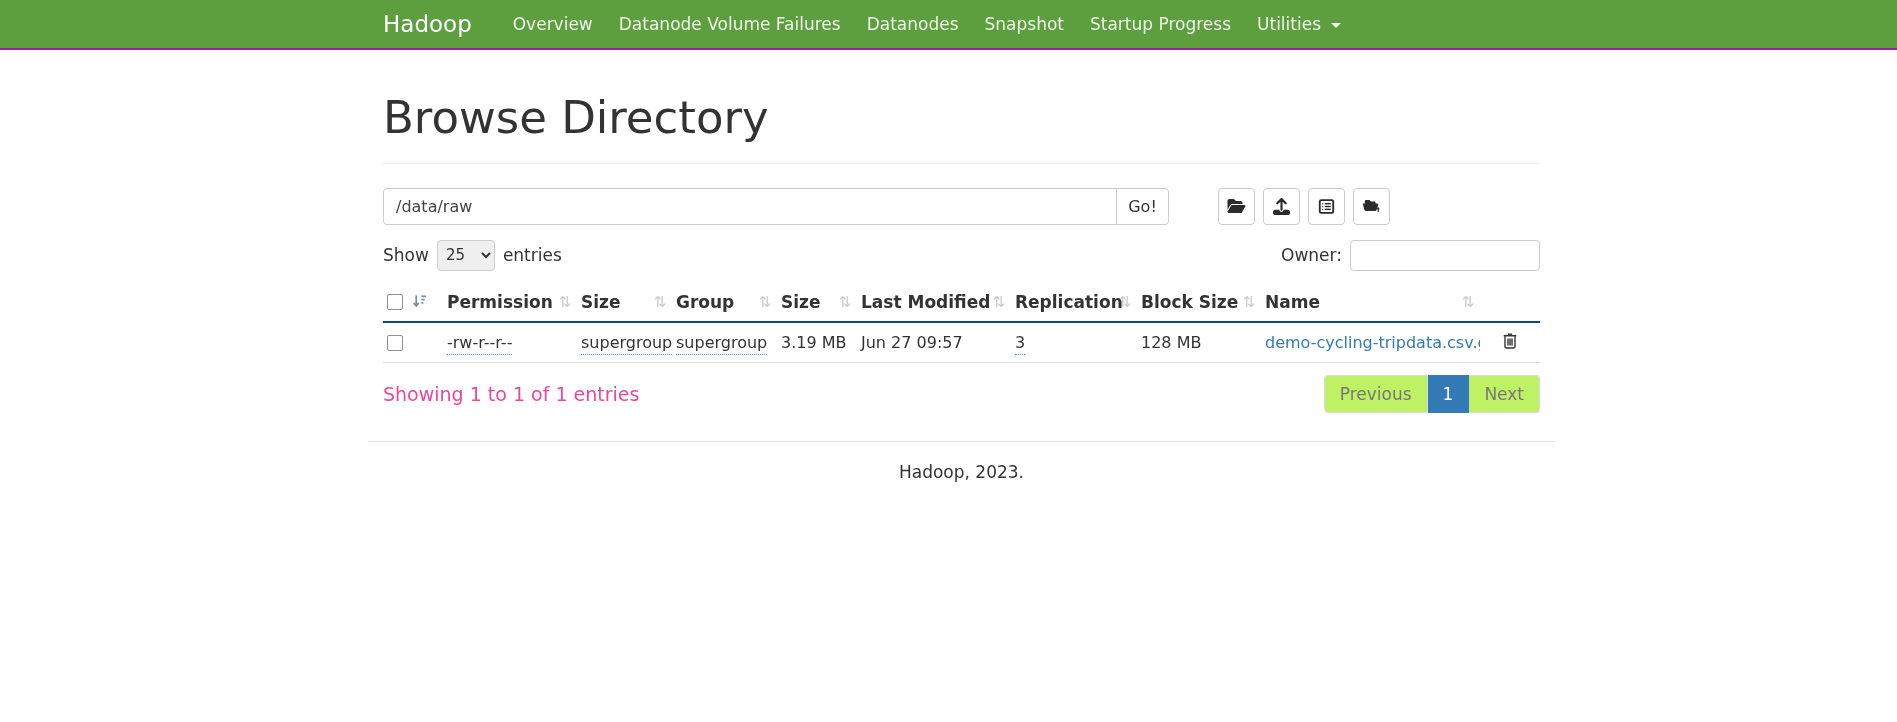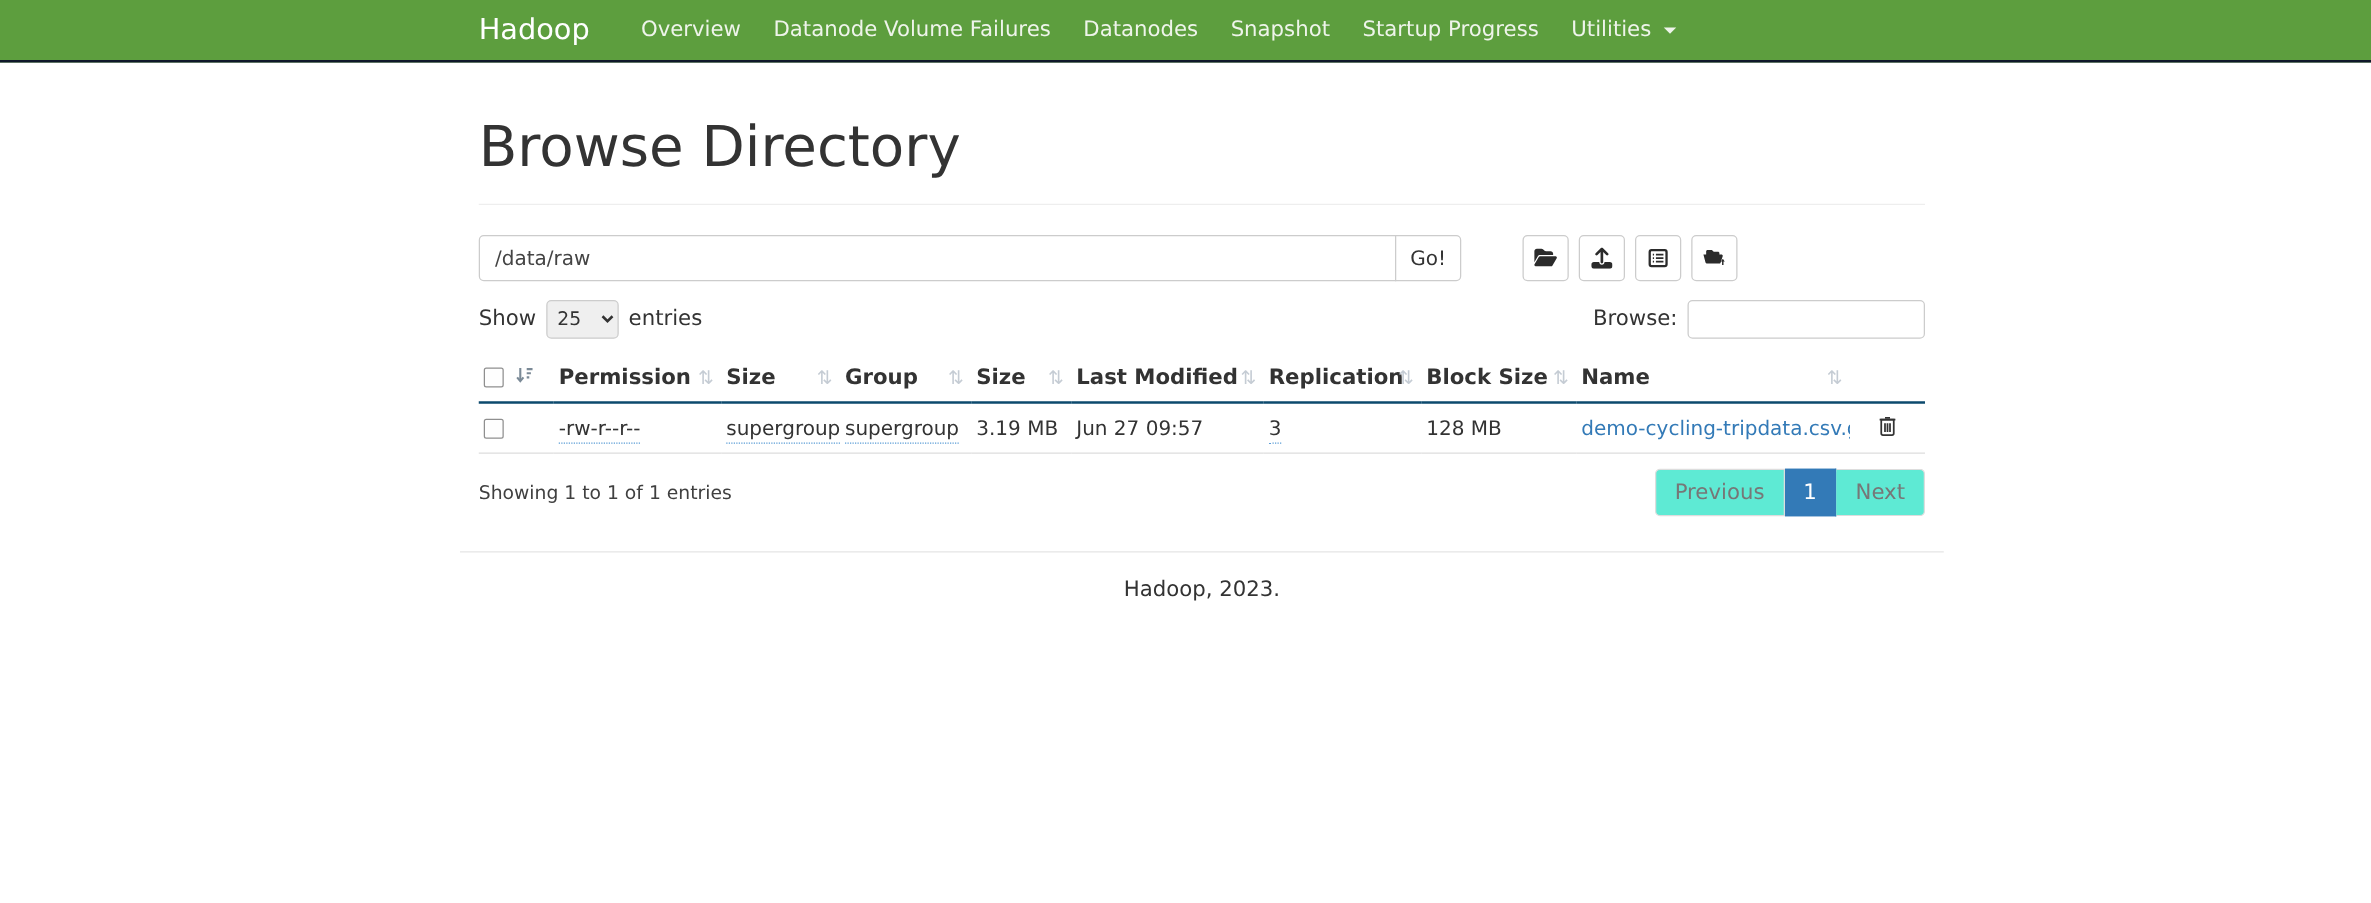--- a/index.html
+++ b/index.html
@@ -8,21 +8,21 @@
     width:1897px; height:722px;
     background:#fff; color:#333;
     font-family:"DejaVu Sans","Liberation Sans",sans-serif;
     font-size:16px;
     overflow:hidden;
   }
 
   
   .navbar {
     height:50px; background:#5d9e3e;
-    border-bottom:2px solid #0f172a;
+    border-bottom:2px solid #a21caf;
     display:flex; align-items:center;
   }
   .navbar-inner { width:1527px; margin-left:370px; padding:0 13px; display:flex; align-items:center; }
   .brand { color:#fff; font-size:23px; margin-right:28px; text-decoration:none; cursor:pointer; }
   .nav-link {
     color:#eef4ea; font-size:17px; text-decoration:none;
     padding:14px 13px; cursor:pointer; white-space:nowrap;
   }
   .caret {
     display:inline-block; margin-left:5px; vertical-align:middle;
@@ -87,25 +87,25 @@
     border:1px solid #8f8f8f; border-radius:2px; background:#fefefe;
     vertical-align:middle; cursor:pointer;
   }
   .th-first { display:flex; align-items:center; gap:9px; }
   .editable { border-bottom:1px dotted #5b9dd6; padding-bottom:2px; cursor:pointer; }
   .file-link { color:#337ab7; text-decoration:none; cursor:pointer; }
   .trash-btn { background:none; border:none; cursor:pointer; padding:0; }
 
   
   .table-footer { display:flex; justify-content:space-between; align-items:center; margin-top:12px; }
-  .summary { font-size:15px; color:#404040; }
+  .summary { font-size:19px; color:#ec4899; }
   .pagination { display:flex; list-style:none; margin:0; padding:0; }
   .pagination li {
     border:1px solid #ddd; border-left:none;
-    padding:8px 15px; font-size:17px; color:#777; cursor:pointer; background:#5eead4;
+    padding:8px 15px; font-size:17px; color:#777; cursor:pointer; background:#bef264;
   }
   .pagination li:first-child { border-left:1px solid #ddd; border-radius:4px 0 0 4px; }
   .pagination li:last-child { border-radius:0 4px 4px 0; }
   .pagination li.active { background:#337ab7; border-color:#337ab7; color:#fff; }
 
   .site-footer { margin-top:20px; font-size:17px; color:#333;text-align:center; }
 </style>
 </head>
 <body>
 
@@ -175,21 +175,21 @@
 
   <div class="controls-row">
     <div class="length-ctl">
       <span>Show</span>
       <select class="length-select">
         <option>25</option>
       </select>
       <span>entries</span>
     </div>
     <div class="search-ctl">
-      <span>Browse:</span>
+      <span>Owner:</span>
       <input class="search-input" type="text" value="" style="">
     </div>
   </div>
 
   <table>
     <colgroup>
       <col style="width:60px">
         <col style="width:134px">
         <col style="width:95px">
         <col style="width:105px">

